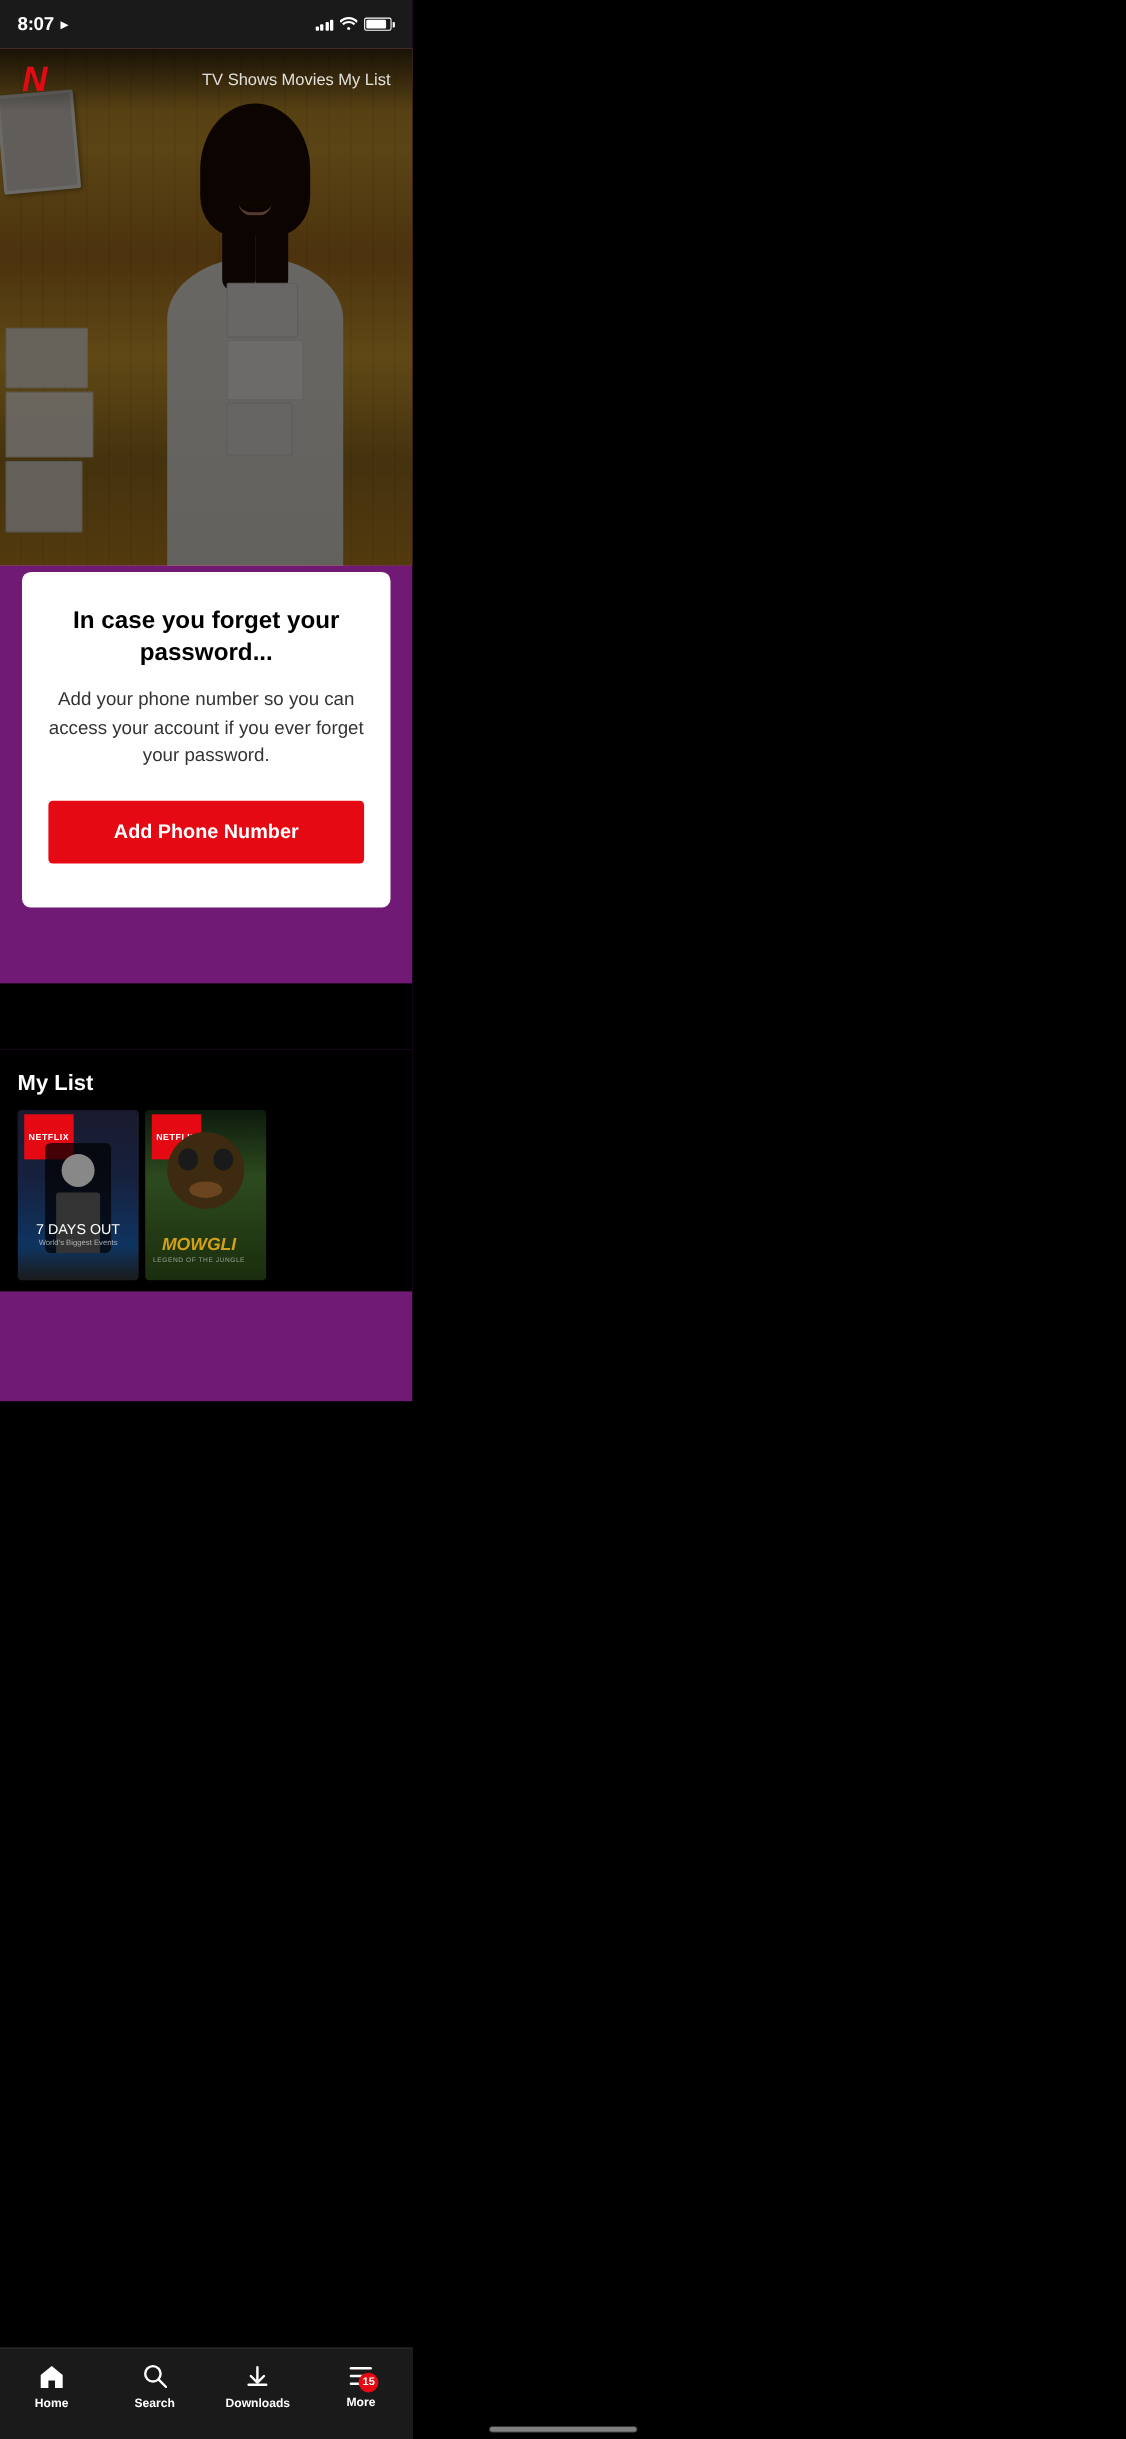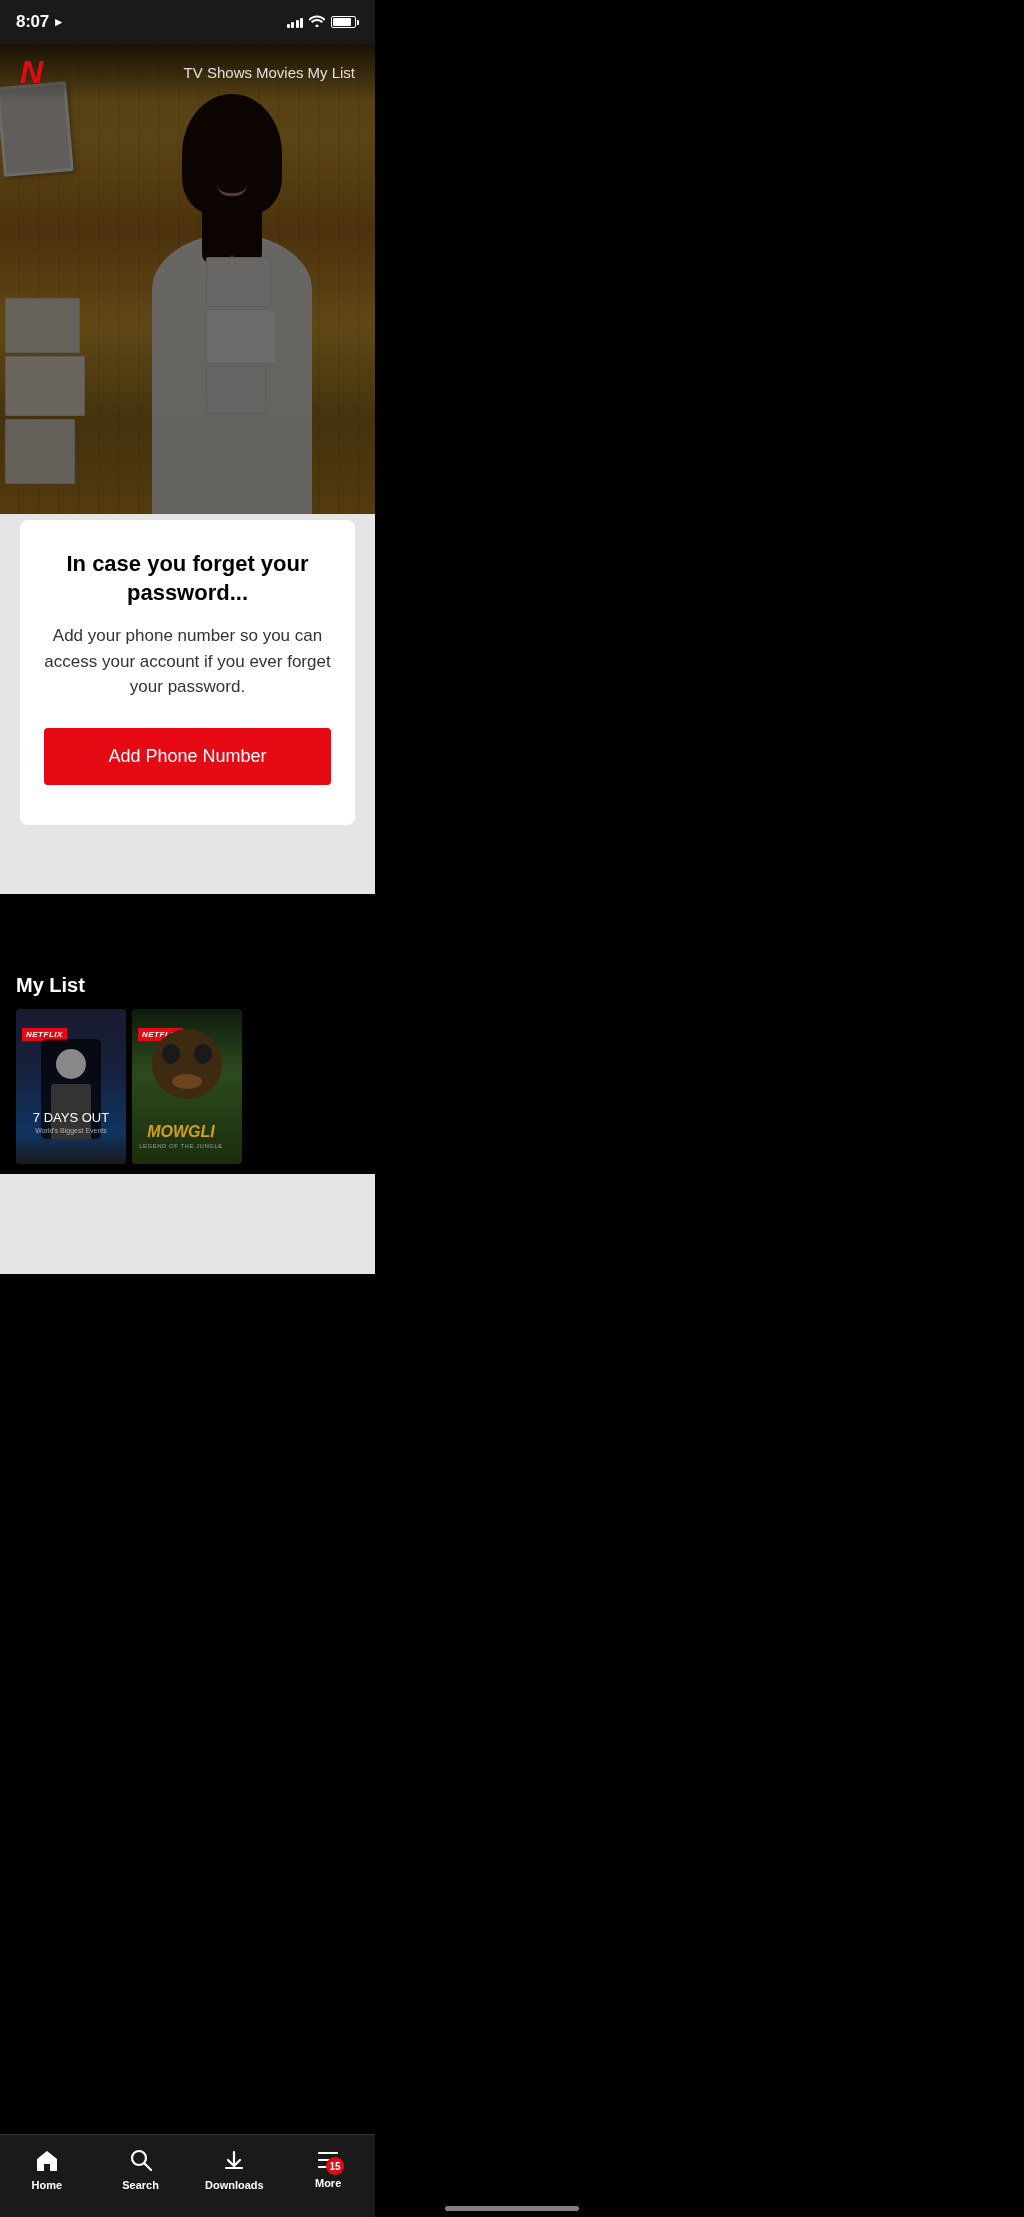--- a/index.html
+++ b/index.html
@@ -159,21 +159,21 @@
     }
 
     .btn-add-phone {
       width: 100%;
       background: #E50914;
       color: #fff;
       border: none;
       border-radius: 4px;
       padding: 18px;
       font-size: 18px;
-      font-weight: 400;
+      font-weight: 700;
       cursor: pointer;
       margin-bottom: 16px;
       display: block;
     }
 
     .btn-not-now {
       background: none;
       border: none;
       color: #000;
       font-size: 17px;
@@ -224,28 +224,27 @@
       display: flex;
       flex-direction: column;
       align-items: center;
       justify-content: flex-end;
       padding-bottom: 8px;
       position: relative;
     }
 
     .netflix-badge {
       position: absolute;
-      top: 19px;
+      top: 4px;
       left: 6px;
       background: #E50914;
       color: #fff;
       font-size: 8px;
       font-weight: 900;
-      padding: 2px 4px;
-      font-style: italic;
+      padding: 16px 4px;
       letter-spacing: 0.5px;
     }
 
     .thumb-mowgli {
       background: linear-gradient(180deg, #0d1b0d 0%, #1a2e1a 50%, #0a150a 100%);
     }
 
     .thumb-mowgli-inner {
       width: 100%;
       height: 100%;
@@ -355,21 +354,21 @@
       top: 0; left: 0; right: 0; bottom: 0;
       background: rgba(0,0,0,0.55);
       z-index: 10;
       pointer-events: none;
     }
 
     
     .full-page {
       position: relative;
       width: 375px;
-      background: #e5e5e5;
+      background: #701a75;
       min-height: 812px;
     }
 
     .hero-section {
       position: relative;
       height: 470px;
       overflow: hidden;
     }
 
     .bottom-nav-spacer {

